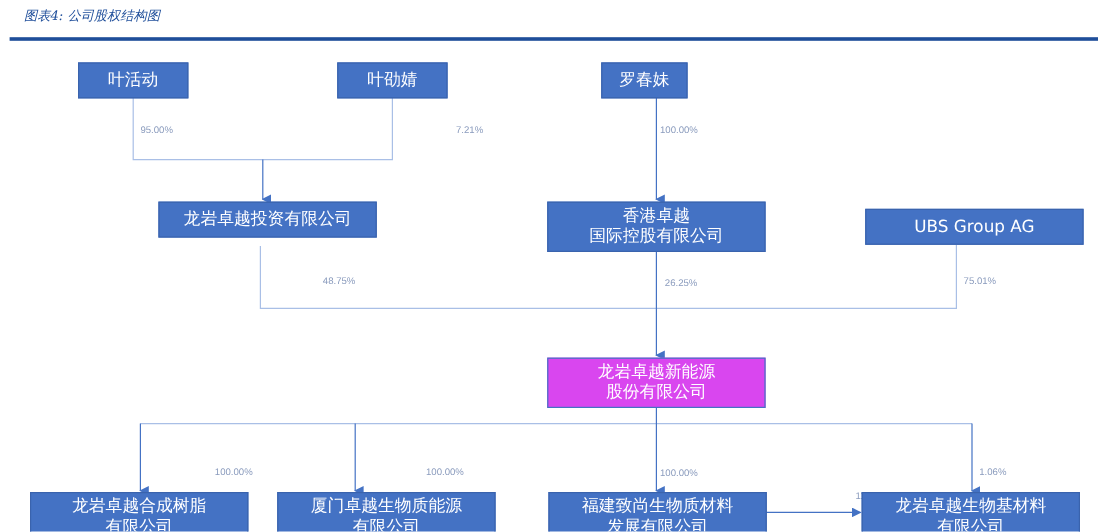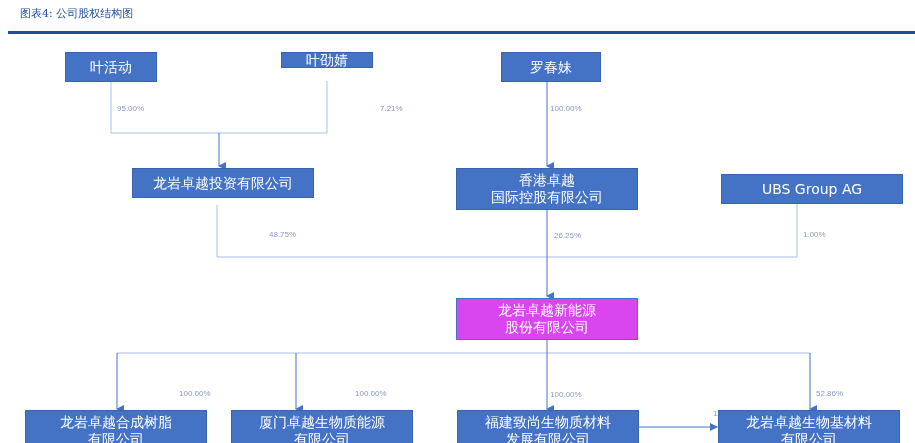--- a/index.html
+++ b/index.html
@@ -1,17 +1,17 @@
 <!DOCTYPE html>
 <html><head>
 <meta charset="utf-8">
 <style>
   html, body { margin:0; padding:0; background:#ffffff; }
   body { width:915px; height:443px; position:relative; overflow:hidden; font-family:"DejaVu Sans", sans-serif; }
-  .caption { position:absolute; left:20px; top:6px; font-family:"DejaVu Serif", serif; font-size:11px; color:#1f4e9a; }
+  .caption { position:absolute; left:20px; top:6px; font-family:"DejaVu Serif", serif; font-style:italic; font-size:11px; color:#1f4e9a; }
   .rule { position:absolute; left:8px; top:31px; width:907px; height:3px; background:#1f4e9a; }
   .box { position:absolute; background:#4472c4; border:1px solid #3a63ad; color:#ffffff; display:flex; flex-direction:column; align-items:center; justify-content:center; text-align:center; font-size:14px; line-height:17px; box-sizing:border-box; }
   .box.dark { background:#d946ef; border-color:#4472c4; }
   .pct { position:absolute; font-size:8px; color:#8a9bbd; font-family:"Liberation Sans", sans-serif;padding-left:48px; }
   svg.lines { position:absolute; left:0; top:0; }
 </style>
 </head>
 <body>
 
 <div class="caption">图表4: 公司股权结构图</div>
@@ -42,55 +42,55 @@
     <line x1="117" y1="353" x2="117" y2="409" marker-end="url(#ah)"></line>
     <line x1="296" y1="353" x2="296" y2="409" marker-end="url(#ah)"></line>
     <line x1="810" y1="353" x2="810" y2="409" marker-end="url(#ah)"></line>
     <line x1="638" y1="427" x2="717" y2="427" marker-end="url(#ahr)"></line>
   </g>
 </svg>
 
 <div class="box" style="left:65px;top:52px;width:92px;height:30px;">
   <span>叶活动</span>
 </div>
-<div class="box" style="left:281px;top:52px;width:92px;height:16px;">
+<div class="box" style="left:281px;top:52px;width:92px;height:30px;">
   <span>叶劭婧</span>
 </div>
-<div class="box" style="left:501px;top:52px;width:100px;height:30px;">
+<div class="box" style="left:501px;top:52px;width:72px;height:30px;">
   <span>罗春妹</span>
 </div>
 
 <div class="pct" style="left:69px;top:104px;">95.00%</div>
 <div class="pct" style="left:332px;top:104px;">7.21%</div>
 <div class="pct" style="left:502px;top:104px;">100.00%</div>
 
 <div class="box" style="left:132px;top:168px;width:182px;height:30px;">
   <span>龙岩卓越投资有限公司</span>
 </div>
 <div class="box" style="left:456px;top:168px;width:182px;height:42px;">
   <span>香港卓越</span>
   <span>国际控股有限公司</span>
 </div>
 <div class="box" style="left:703px;top:174px;width:182px;height:30px;margin-left:18px;">
   <span>UBS Group AG</span>
 </div>
 
 <div class="pct" style="left:221px;top:230px;">48.75%</div>
 <div class="pct" style="left:506px;top:231px;">26.25%</div>
-<div class="pct" style="left:755px;top:230px;">1.00%</div>
+<div class="pct" style="left:755px;top:230px;">75.01%</div>
 
 <div class="box dark" style="left:456px;top:298px;width:182px;height:42px;">
   <span>龙岩卓越新能源</span>
   <span>股份有限公司</span>
 </div>
 
 <div class="pct" style="left:131px;top:389px;">100.00%</div>
 <div class="pct" style="left:307px;top:389px;">100.00%</div>
 <div class="pct" style="left:502px;top:390px;">100.00%</div>
-<div class="pct" style="left:768px;top:389px;">52.86%</div>
+<div class="pct" style="left:768px;top:389px;">1.06%</div>
 <div class="pct" style="left:665px;top:409px;">11.94%</div>
 
 <div class="box" style="left:25px;top:410px;width:182px;height:42px;">
   <span>龙岩卓越合成树脂</span>
   <span>有限公司</span>
 </div>
 <div class="box" style="left:231px;top:410px;width:182px;height:42px;">
   <span>厦门卓越生物质能源</span>
   <span>有限公司</span>
 </div>

